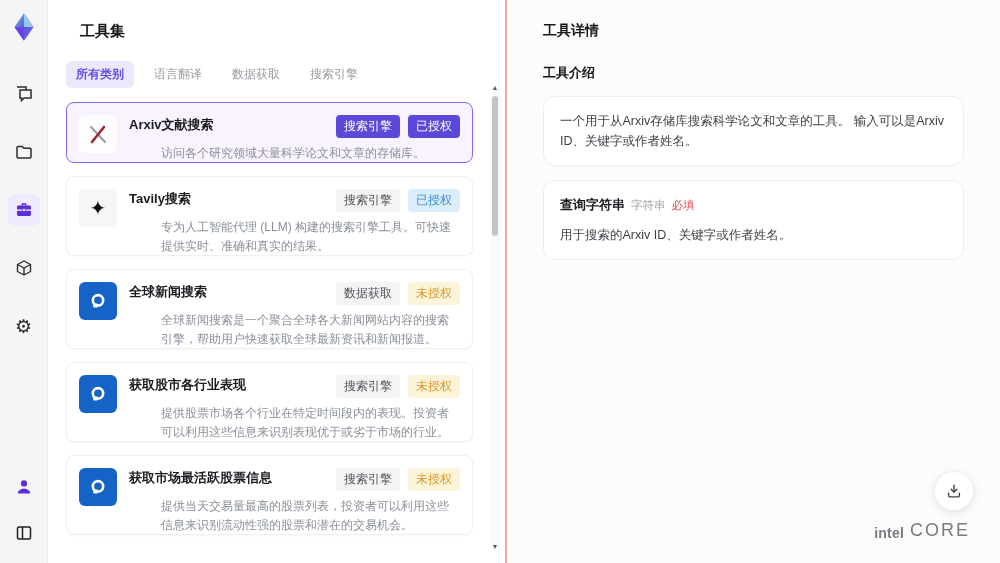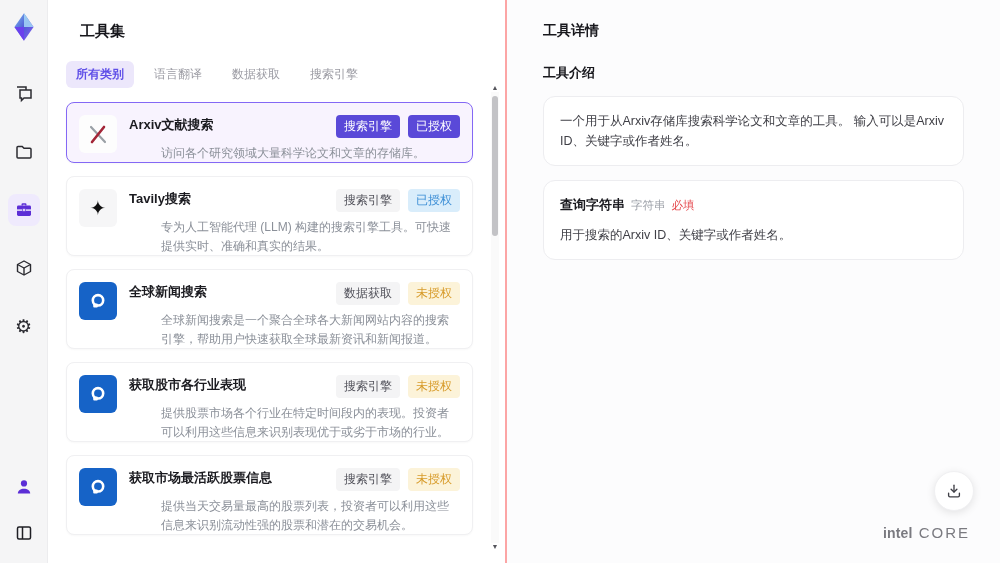--- a/index.html
+++ b/index.html
@@ -106,21 +106,21 @@
     background: #ffffff; border: 1px solid #f0f0f2;
     box-shadow: 0 2px 8px rgba(0,0,0,0.10);
     display: flex; align-items: center; justify-content: center; cursor: pointer;
   }
   .brand {
     position: absolute; right: 30px; bottom: 22px;
     display: flex; align-items: flex-end; gap: 6px; color: #7a7a80;
     user-select: none;
   }
   .brand-primary { font-size: 14px; font-weight: bold; letter-spacing: 0.2px; }
-  .brand-secondary { font-size: 15px; letter-spacing: 2px; font-weight: normal; }
+  .brand-secondary { font-size: 18px; letter-spacing: 2px; font-weight: normal; }
 </style>
 </head>
 <body>
 
 <nav class="rail">
   <div class="rail-logo">
     <svg viewBox="0 0 32 32" width="34" height="34">
       <defs>
         <linearGradient id="lg1" x1="0" y1="0" x2="1" y2="1">
           <stop offset="0" stop-color="#7ec2f2"></stop>

